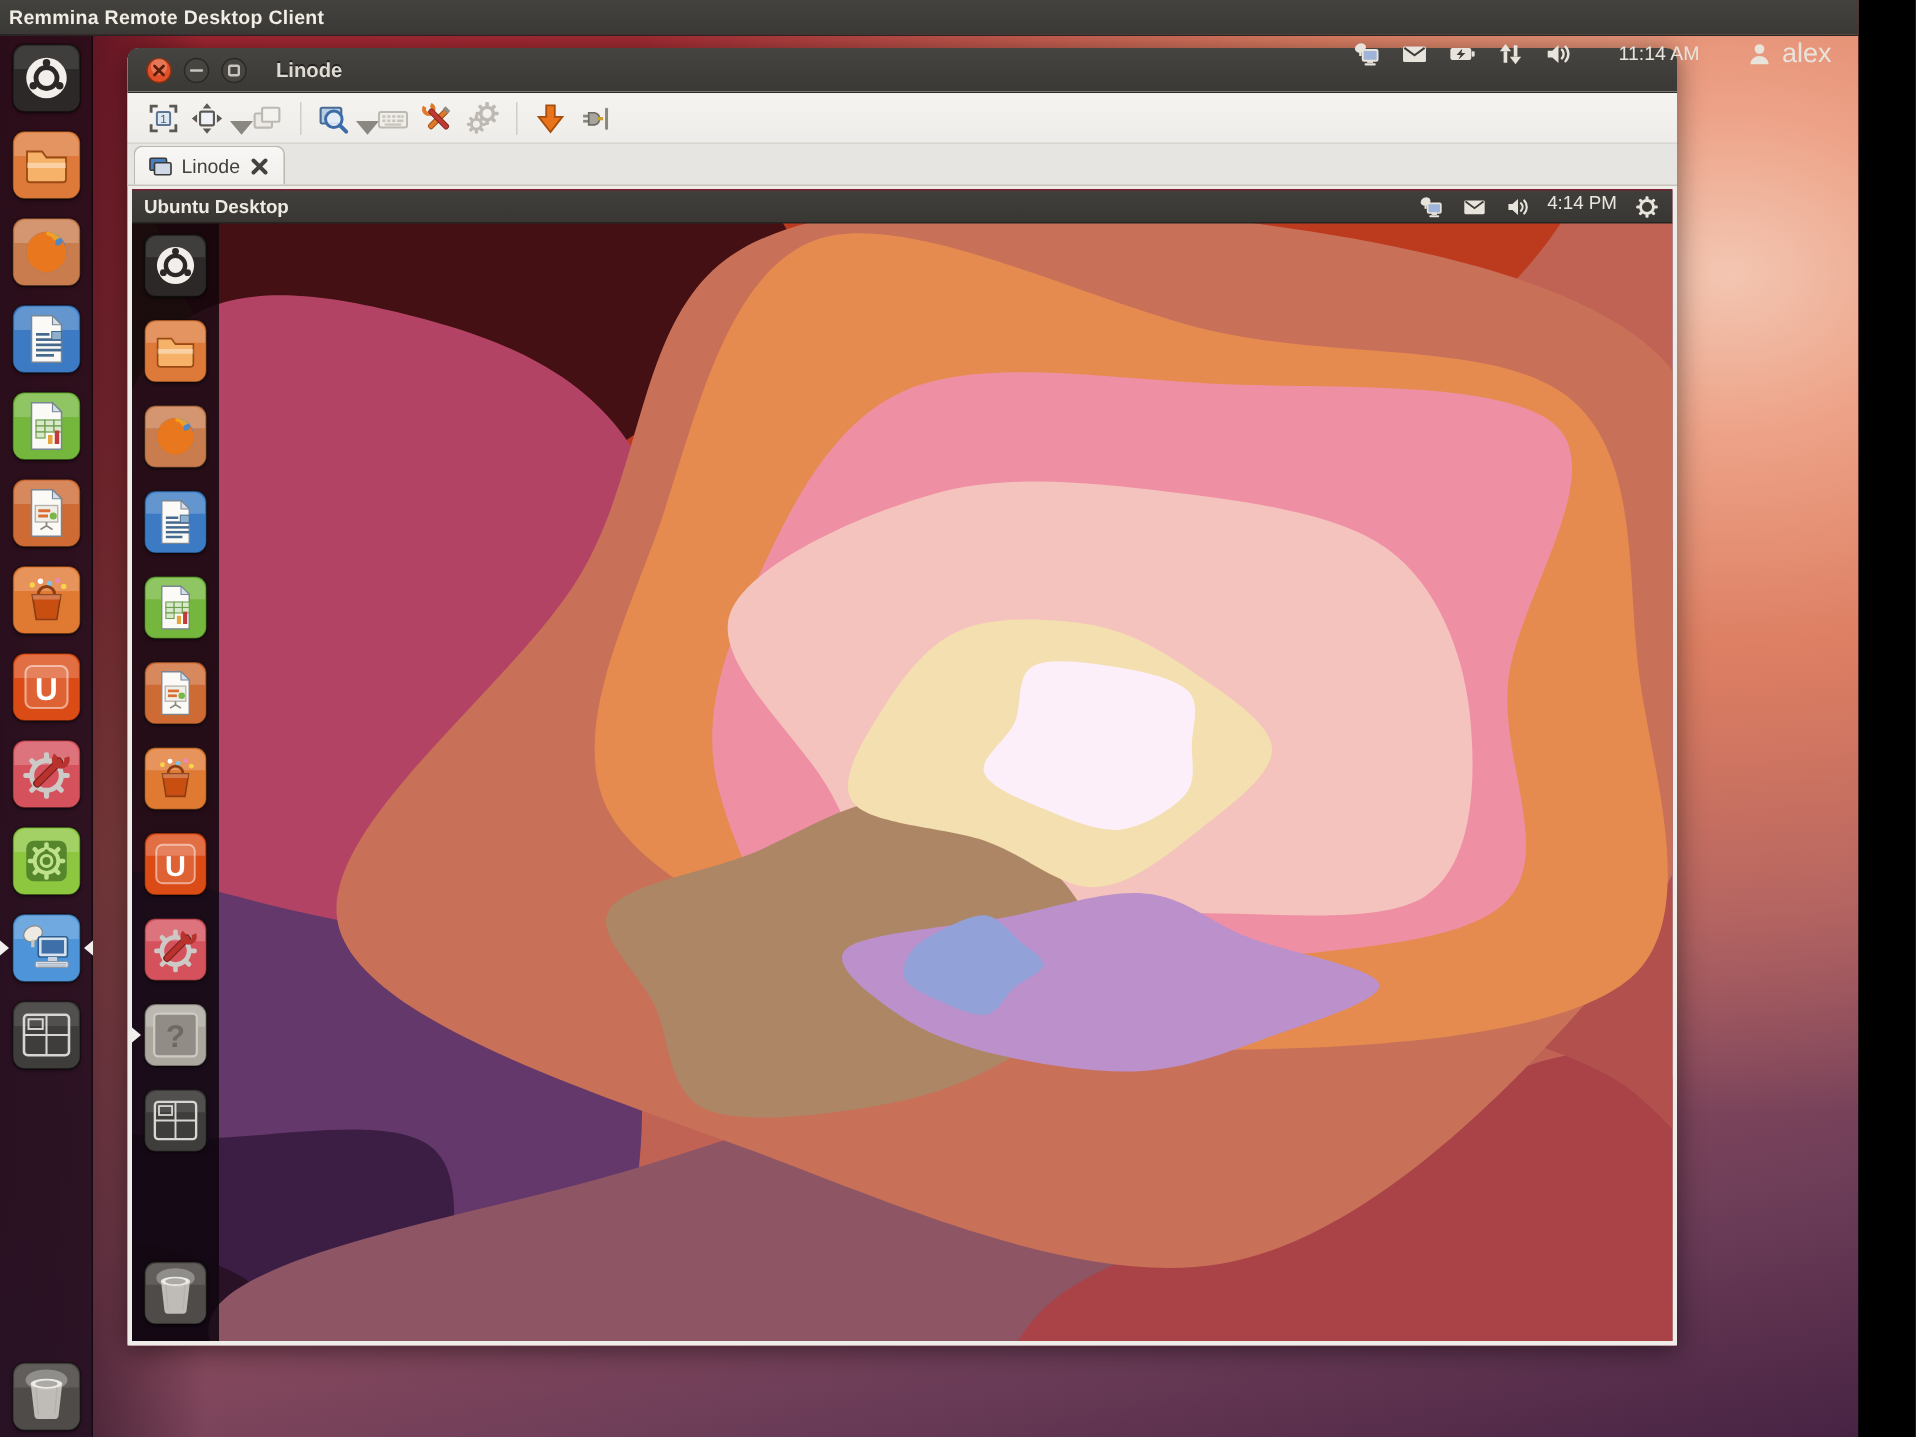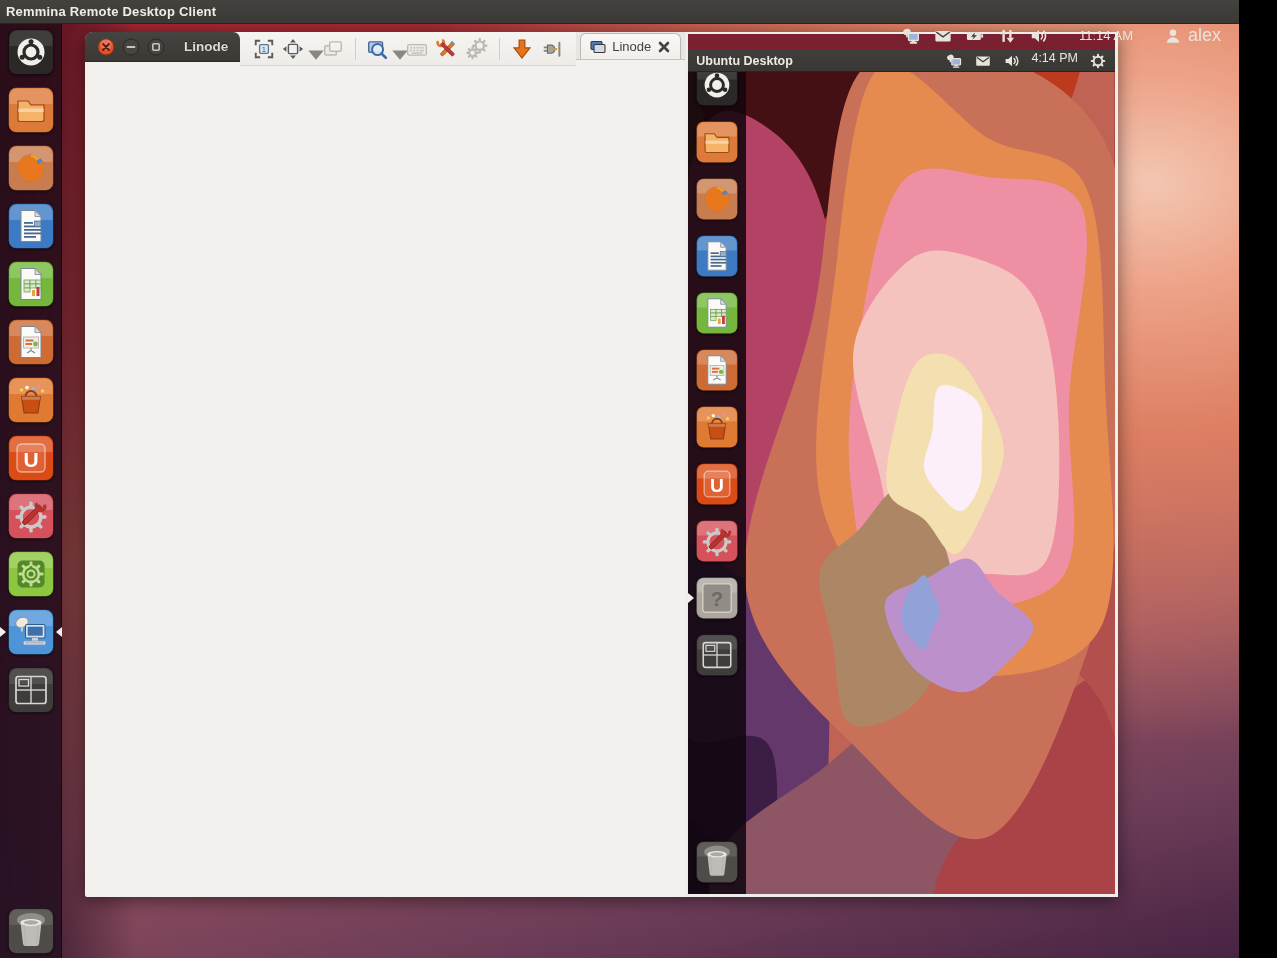--- a/index.html
+++ b/index.html
@@ -34,21 +34,21 @@
   .launcher-item { width:48px; height:48px; flex:0 0 auto; cursor:pointer; }
   .launcher-item svg { width:48px; height:48px; display:block; filter:drop-shadow(0 1px 1px rgba(0,0,0,.5)); }
   .host-trash { position:absolute; bottom:3px; left:7px; }
   .arrow { position:absolute; width:0; height:0; z-index:45; }
   .arrow-right-point { border-top:5px solid transparent; border-bottom:5px solid transparent; border-left:6px solid #f2f0ec; }
   .arrow-left-point  { border-top:5px solid transparent; border-bottom:5px solid transparent; border-right:6px solid #f2f0ec; }
 
   
   .remmina-window { position:absolute; left:85px; top:32px; width:1033px; height:865px;
     border-radius:8px 8px 2px 2px; box-shadow:0 3px 18px rgba(0,0,0,.5); z-index:30;
-    display:flex; flex-direction:row; background:#f2f1ee; }
+    display:flex; flex-direction:column; background:#f2f1ee; }
   .titlebar { height:30px; background:linear-gradient(#454440,#3a3936); border-radius:7px 7px 0 0;
     border-bottom:1px solid #2c2b29; display:flex; align-items:center; padding:0 12px; gap:7px; flex:0 0 auto; }
   .wbtn { width:18px; height:18px; border-radius:50%; display:inline-flex; align-items:center; justify-content:center; cursor:pointer; }
   .wbtn svg { width:18px; height:18px; }
   .wtitle { margin-left:12px; font-weight:bold; font-size:13.5px; color:#dfdbd3; text-shadow:0 -1px 0 rgba(0,0,0,.5); }
 
   .toolbar { height:34px; background:linear-gradient(#f5f4f1,#eeece8); border-bottom:1px solid #d9d5cf;
     display:flex; align-items:center; padding:0 10px; gap:2px; flex:0 0 auto; }
   .tbtn { height:28px; min-width:28px; border-radius:3px; display:inline-flex; align-items:center; justify-content:center; padding:0 2px; cursor:pointer; }
   .tbtn svg { width:22px; height:22px; }
@@ -58,21 +58,21 @@
   .tabbar { height:28px; background:#e7e5e1; display:flex; align-items:flex-end; padding:0 4px; flex:0 0 auto; border-bottom:1px solid #c7c3bc; }
   .tab { display:inline-flex; align-items:center; gap:6px; height:26px; padding:0 9px;
     background:linear-gradient(#f8f7f5,#f1efec); border:1px solid #bdb9b1; border-bottom:none;
     border-radius:6px 6px 0 0; font-size:13px; color:#44403b; cursor:pointer; }
   .tab svg.tabico { width:16px; height:16px; }
   .tab .tab-close { width:14px; height:14px; cursor:pointer; }
 
   .viewport { position:relative; flex:1 1 auto; border:3px solid #efedea; border-top-width:2px; overflow:hidden; background:#7a2030; cursor:default; }
   .remote-wallpaper { position:absolute; left:0; top:22px; width:100%; height:calc(100% - 22px); }
 
-  .remote-panel { position:absolute; left:0; top:16px; right:0; height:22px;
+  .remote-panel { position:absolute; left:0; top:1px; right:0; height:22px;
     background:linear-gradient(#403f3b,#383733); border-bottom:1px solid #262522;
     display:flex; align-items:center; padding:0 8px; color:#eae6de; z-index:10; }
   .remote-menu-label { font-weight:bold; font-size:12.5px; color:#efebe3; }
   .remote-right { margin-left:auto; display:flex; gap:10px; }
   .remote-right .tray-icon svg { width:16px; height:16px; }
   .remote-clock { font-size:12.5px; }
 
   .remote-launcher { position:absolute; left:0; top:22px; bottom:0; width:58px;
     background:linear-gradient(180deg, rgba(20,6,12,.88), rgba(16,6,16,.88));
     z-index:9; padding-top:7px; display:flex; flex-direction:column; align-items:center; gap:13px; }

